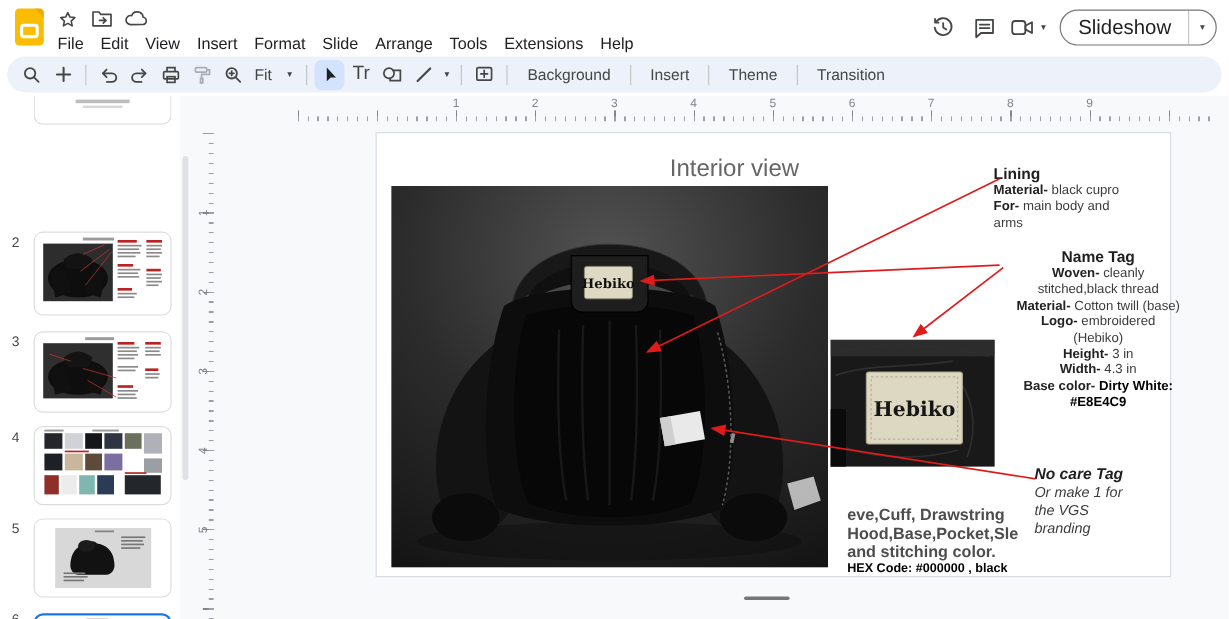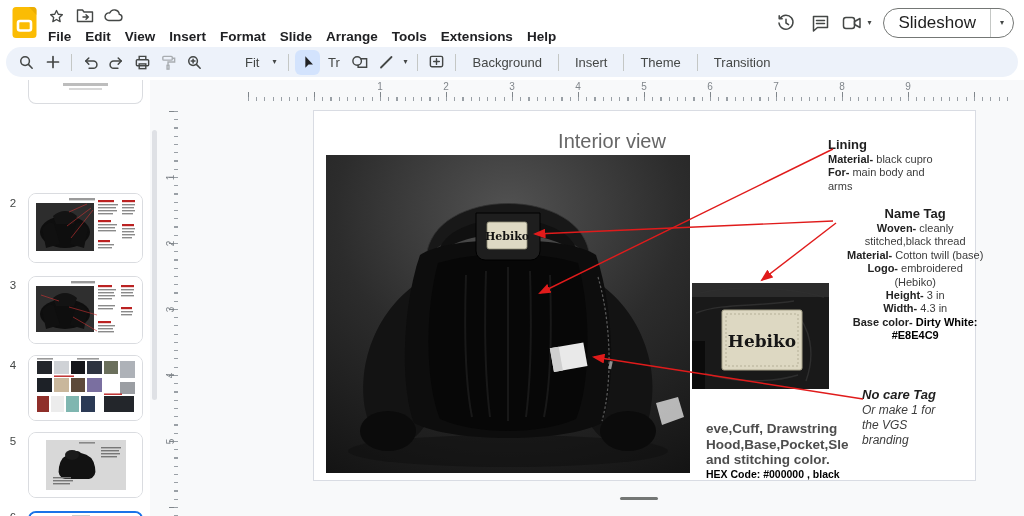--- a/index.html
+++ b/index.html
@@ -7,38 +7,38 @@
        font-family:"Liberation Sans",sans-serif;color:#1f1f1f;position:relative;}
   .ab{position:absolute;}
   svg{display:block;}
   
   .titlebar{position:absolute;left:0;top:0;width:1024px;height:46px;background:#fff;display:flex;align-items:flex-start;padding:6px 10px 0 11px;box-sizing:border-box;gap:10px;}
   .title-block{flex:1;min-width:0;}
   .title-row{display:flex;align-items:center;gap:11px;height:18px;margin-top:1px;}
   .doc-title{font-size:15px;font-weight:600;color:#1f1f1f;white-space:nowrap;}
   .doc-icon{width:17px;height:17px;color:#444746;}
   .menubar{display:flex;margin-top:3px;font-size:13.5px;color:#202124;}
-  .menu-item{padding:1px 7px;border-radius:4px;cursor:pointer;font-weight:bold;}
+  .menu-item{padding:1px 7px;border-radius:4px;cursor:pointer;}
   .menu-item:first-child{padding-left:0;}
   .titlebar-right{display:flex;align-items:center;gap:4px;margin-top:2px;}
   .icon-btn{width:30px;height:30px;display:flex;align-items:center;justify-content:center;border-radius:50%;color:#444746;}
   .caret{font-size:8px;color:#444746;line-height:1;}
   .cam-group{display:flex;align-items:center;gap:2px;margin-right:8px;}
   .slideshow-btn{display:flex;align-items:stretch;border:1px solid #747775;border-radius:100px;height:28px;overflow:hidden;background:#fff;}
   .ss-main{display:flex;align-items:center;padding:0 14px;font-size:17px;font-weight:500;color:#1f1f1f;border-right:1px solid #c4c7c5;}
   .ss-caret{display:flex;align-items:center;padding:0 9px;}
   
   .toolbar{position:absolute;left:6px;right:6px;top:47px;height:30px;background:#edf2fa;border-radius:24px;display:flex;align-items:center;padding:0 8px;box-sizing:border-box;gap:1px;color:#444746;}
   .tb-icon{width:25px;height:25px;display:flex;align-items:center;justify-content:center;border-radius:6px;flex:none;}
   .tb-divider{width:1px;height:17px;background:#c4c7c5;margin:0 5px;flex:none;}
-  .tb-fit{display:flex;align-items:center;gap:13px;font-size:13px;padding:0 6px 0 4px;margin-left:33px;}
+  .tb-fit{display:flex;align-items:center;gap:13px;font-size:13px;padding:0 6px 0 4px;}
   .tb-sel{background:#d3e3fd;}
   .tb-disabled{opacity:.4;}
   .tb-text{font-size:13px;padding:0 10px;white-space:nowrap;}
-  .tb-tr{font-size:13px;font-weight:500;}
+  .tb-tr{font-size:16px;font-weight:500;}
   
   .main-bg{position:absolute;left:150px;top:80px;right:0;bottom:0;background:#f8f9fa;}
   .filmstrip{position:absolute;left:0;top:80px;width:150px;bottom:0;background:#fff;}
   .thumb{position:absolute;left:28px;width:115px;background:#fff;border:1px solid #dadce0;border-radius:8px;box-sizing:border-box;overflow:hidden;}
   .thumb.sel{border:2px solid #1a73e8;}
   .slide-num{position:absolute;left:4px;width:18px;text-align:center;font-size:11.5px;color:#444746;}
   .strip-scroll{position:absolute;left:152px;top:130px;width:5px;height:270px;background:#dfe1e5;border-radius:3px;}
   
   .hruler{position:absolute;left:180px;top:82px;right:0;height:22px;}
   .hticks{position:absolute;left:68px;width:762px;bottom:3px;height:9px;

